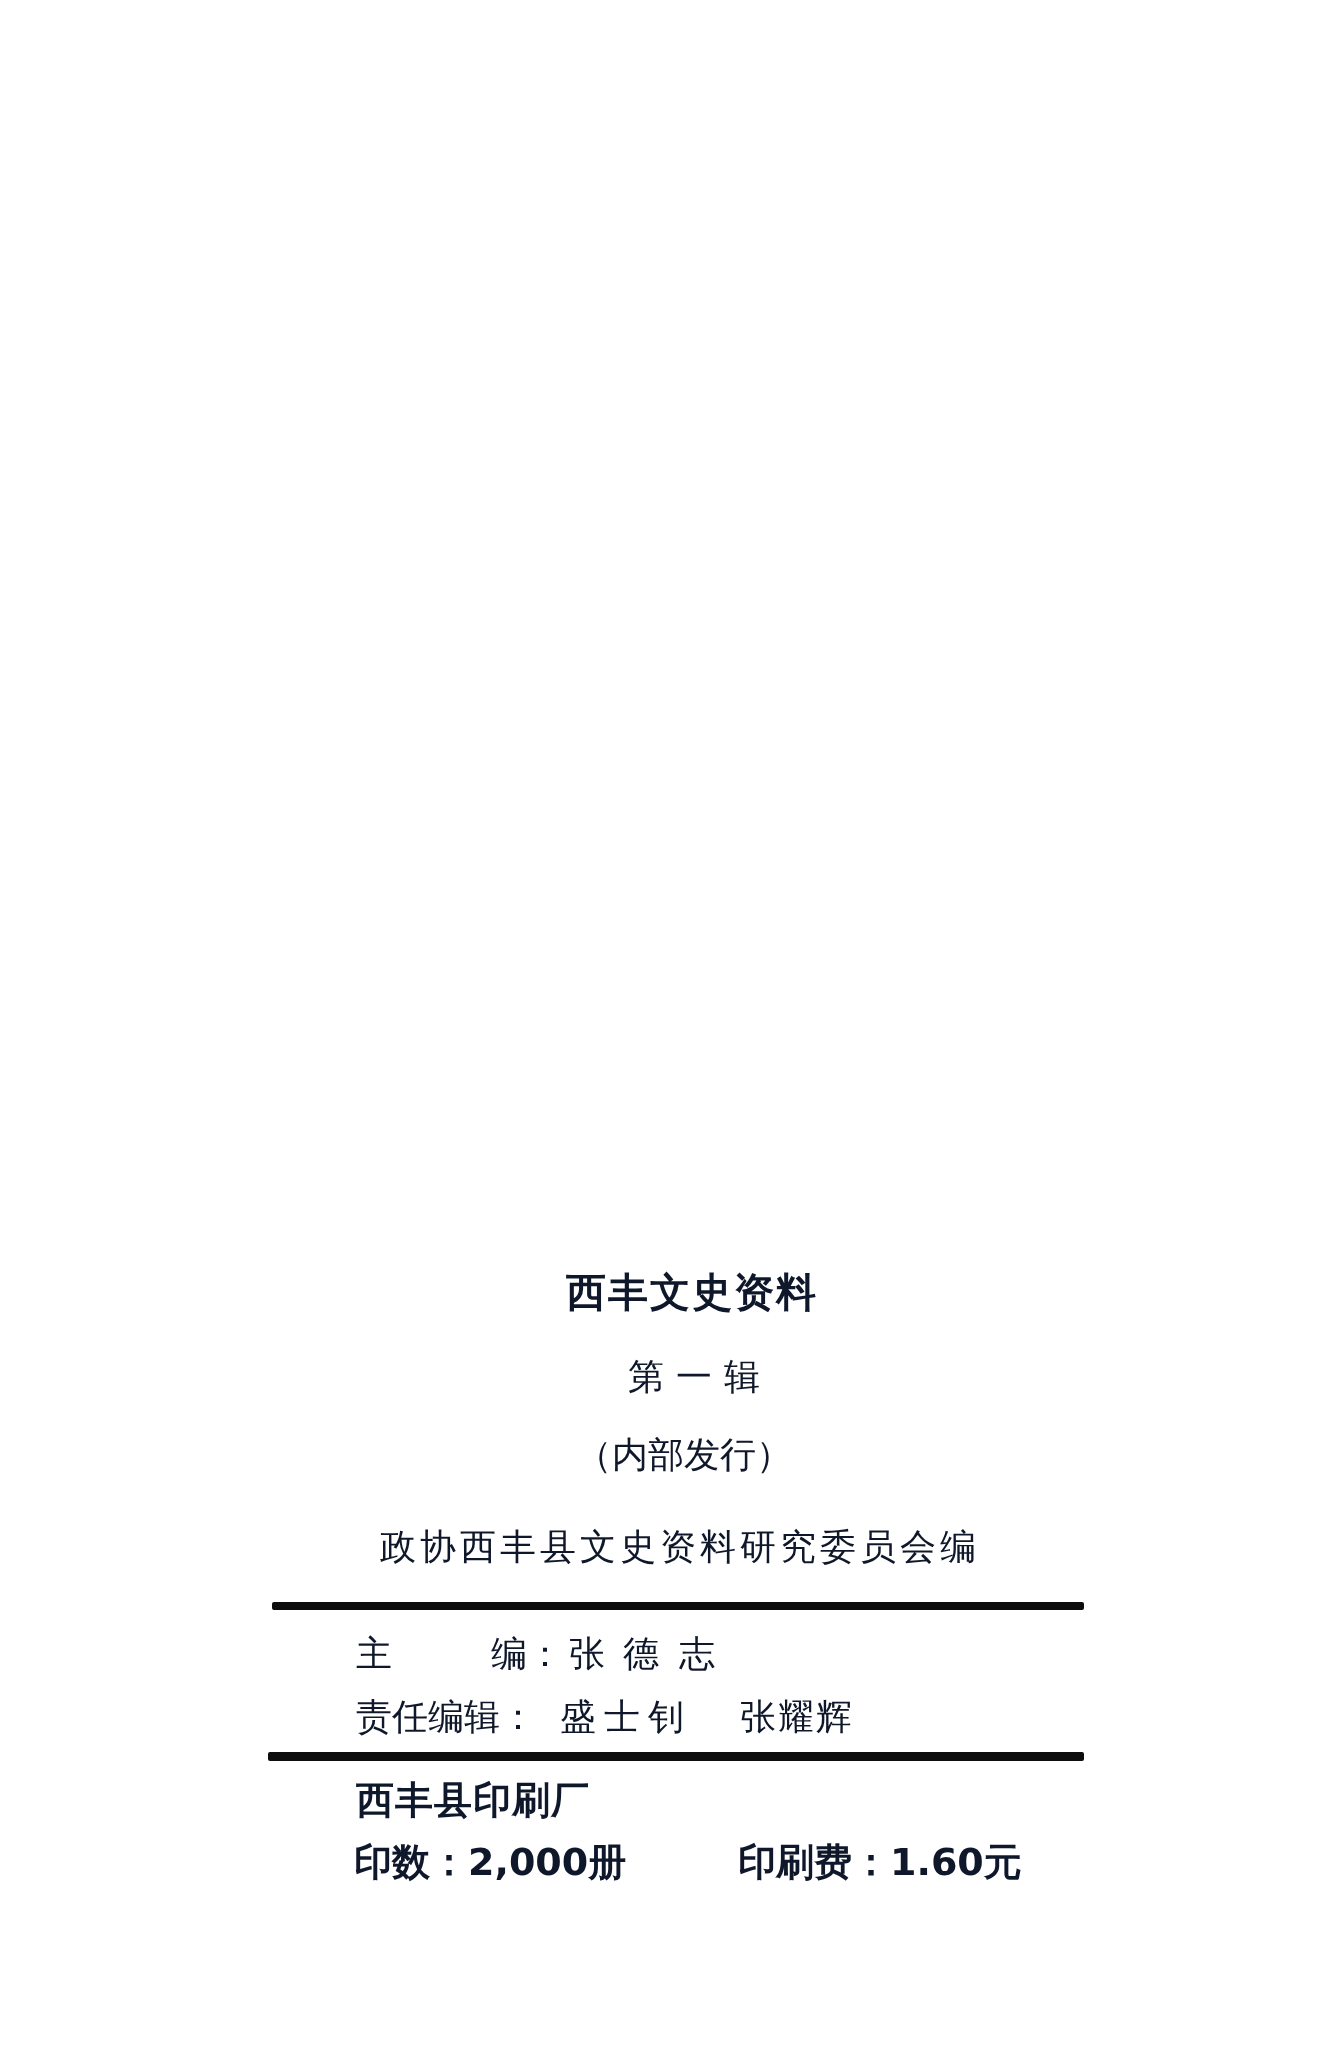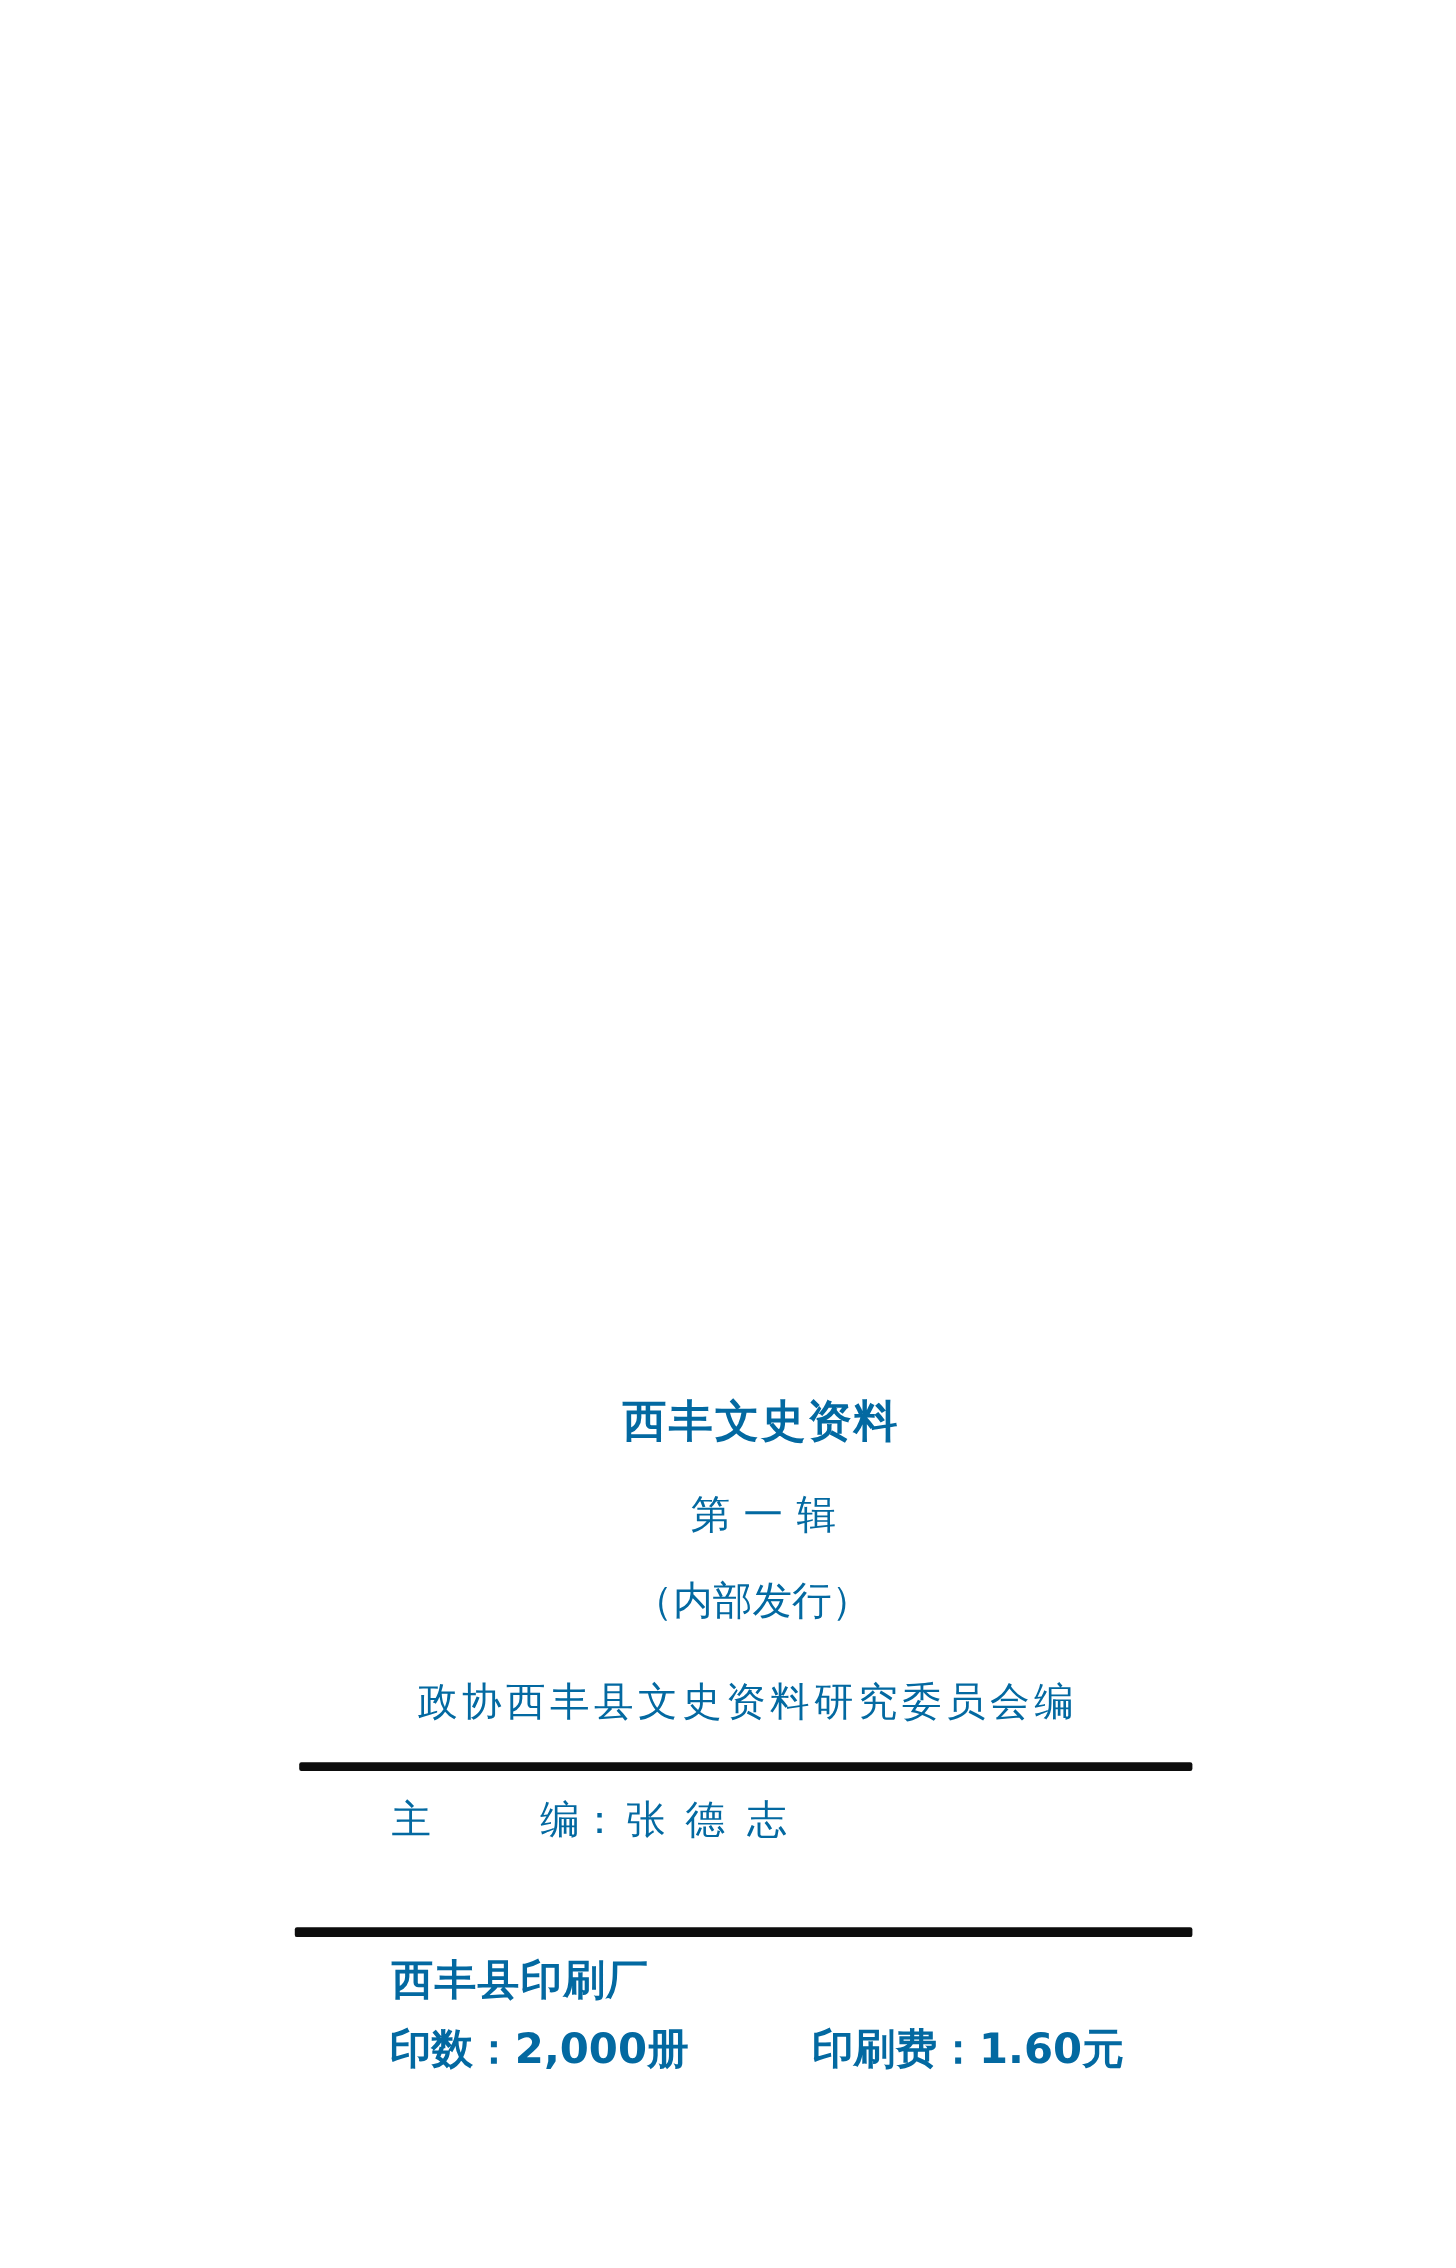--- a/index.html
+++ b/index.html
@@ -5,21 +5,21 @@
   html, body {
     margin: 0;
     padding: 0;
     background: #ffffff;
   }
   .page {
     position: relative;
     width: 1104px;
     height: 2062px;
     background: #ffffff;
-    color: #0369a1;
+    color: #0f172a;
     font-family: "Liberation Serif", serif;
     overflow: hidden;
   }
   
   .book-title {
     position: absolute;
     left: 566px;
     top: 1270px;
     font-size: 40px;
     font-weight: bold;
@@ -105,20 +105,23 @@
   <div class="issue-note">（内部发行）</div>
 
   <div class="compiler">政协西丰县文史资料研究委员会编</div>
 
   <div class="rule rule-top"></div>
 
   <div class="editor-row row-chief">
     <span>主</span><span class="chief-suffix">编：</span><span class="chief-c1">张</span><span class="chief-c2">德</span><span class="chief-c3">志</span>
   </div>
 
+  <div class="editor-row row-managing">
+    <span>责任编辑：</span><span class="managing-name-1">盛士钊</span><span class="managing-name-2">张耀辉</span>
+  </div>
 
   <div class="rule rule-bottom"></div>
 
   <div class="print-cell cell-printer">西丰县印刷厂</div>
 
 
   <div class="print-cell cell-run">
     <span>印数：</span><span>2,000册</span>
   </div>
 

